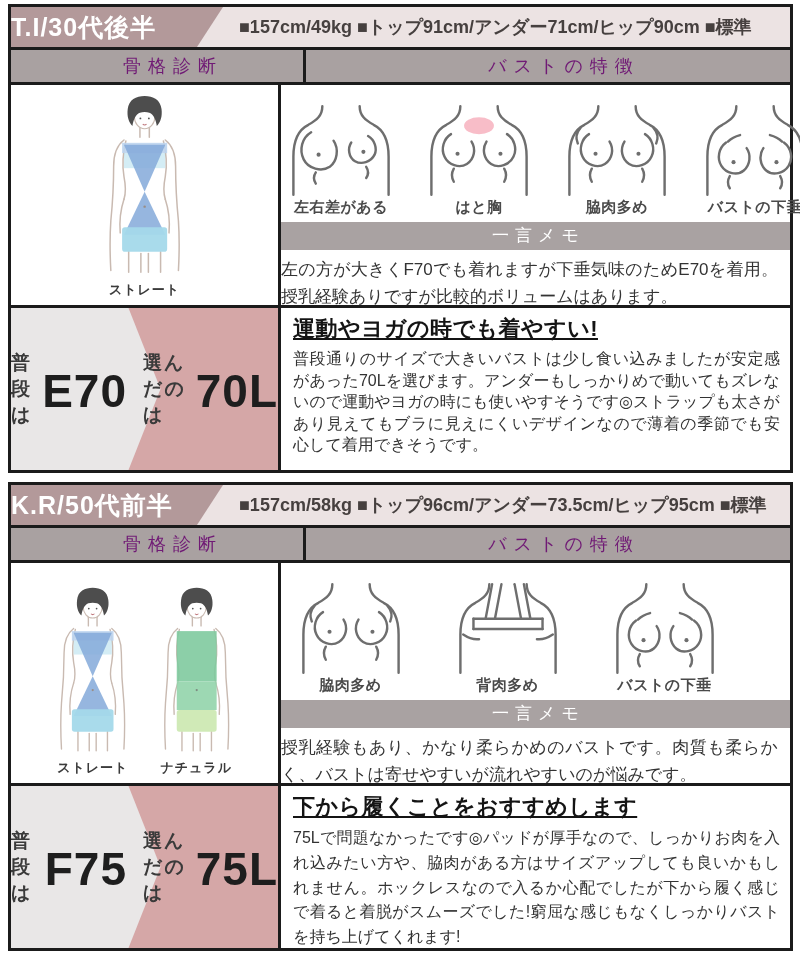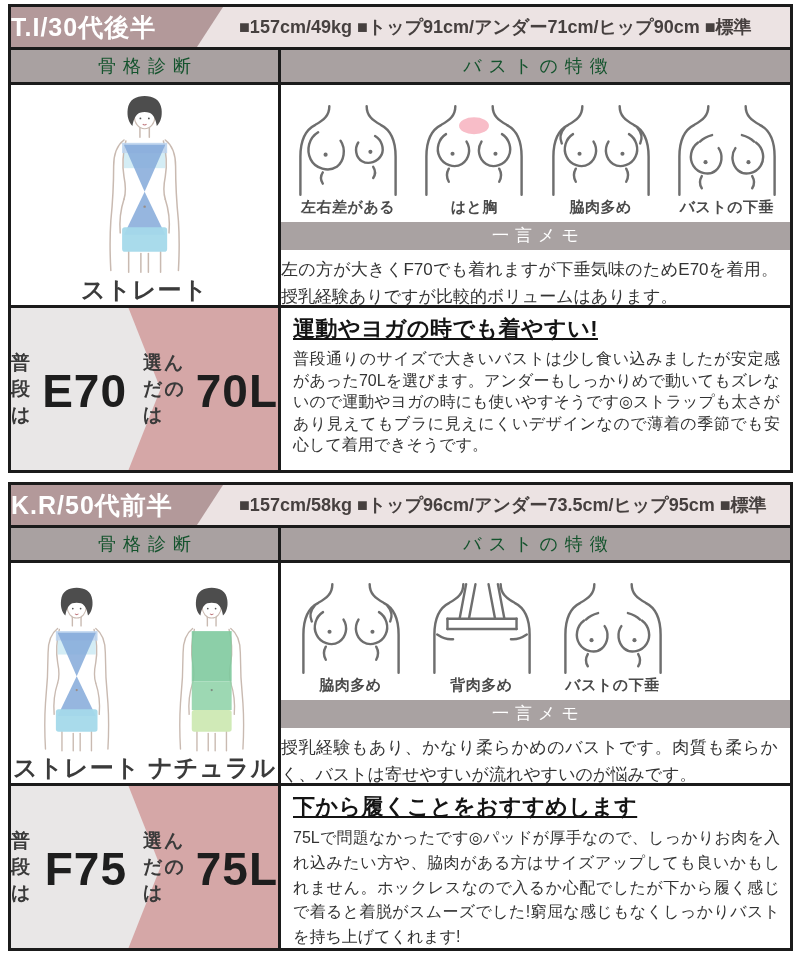--- a/index.html
+++ b/index.html
@@ -12,36 +12,36 @@
   .sec-header{position:relative;height:40px;background:#ece3e3;border-bottom:3px solid #1b1b1b;}
   .label-bg{position:absolute;left:0;top:0;bottom:0;width:212px;background:#b3999a;
             clip-path:polygon(0 0,100% 0,calc(100% - 26px) 100%,0 100%);}
   .profile{position:absolute;left:0;top:0;width:192px;color:#fff;
            font-weight:bold;font-size:25px;line-height:40px;letter-spacing:1px;}
   .stats{position:absolute;left:228px;right:6px;top:0;line-height:40px;font-size:18px;
          font-weight:bold;color:#46403f;white-space:nowrap;overflow:hidden;}
 
   
   .col-headers{display:flex;height:32px;background:#a9a1a1;border-bottom:3px solid #1b1b1b;}
-  .colh{display:flex;align-items:center;justify-content:center;color:#14532d;
-        font-size:18px;letter-spacing:7px;padding-left:7px;}
+  .colh{display:flex;align-items:center;justify-content:center;color:#701a75;
+        font-size:18px;letter-spacing:7px;padding-left:7px;margin-left:25px;}
   .colh-left{width:270px;border-right:3px solid #1b1b1b;box-sizing:border-box;}
   .colh-right{flex:1;}
 
   
   .content-row{display:flex;height:220px;border-bottom:3px solid #1b1b1b;}
   .skeleton-cell{width:270px;border-right:3px solid #1b1b1b;box-sizing:border-box;
                  display:flex;align-items:flex-end;justify-content:center;gap:8px;padding-bottom:3px;}
   .skeleton-item{display:flex;flex-direction:column;align-items:center;}
-  .skeleton-label{font-size:24px;font-weight:bold;color:#3b3b3b;letter-spacing:1px;line-height:24px;}
+  .skeleton-label{font-size:13px;font-weight:bold;color:#3b3b3b;letter-spacing:1px;line-height:24px;}
   .sec-0 .skeleton-item svg{height:184px;}
   .sec-1 .skeleton-item svg{height:170px;}
 
   .features-cell{flex:1;display:flex;flex-direction:column;min-width:0;}
-  .bust-row{height:126px;display:flex;padding:18px 0 0 4px;}
+  .bust-row{height:126px;display:flex;padding:18px 0 0 4px;gap:26px;}
   .bust-item{width:131px;display:flex;flex-direction:column;align-items:center;justify-content:flex-end;}
   .bust-label{font-size:15px;font-weight:bold;color:#4a4a4a;letter-spacing:0.5px;line-height:20px;}
   .memo-bar{margin:5px 0;height:28px;background:#a9a2a2;color:#fff;text-align:center;
             line-height:28px;font-size:17px;letter-spacing:6px;padding-left:6px;}
   .memo-text{padding:1px 12px 0 0;font-size:17px;line-height:1.6;color:#333;text-align:justify;}
 
   
   .bottom-row{display:flex;height:162px;}
   .size-cell{width:270px;border-right:3px solid #1b1b1b;box-sizing:border-box;
              position:relative;background:#d5a7a7;flex:none;}

